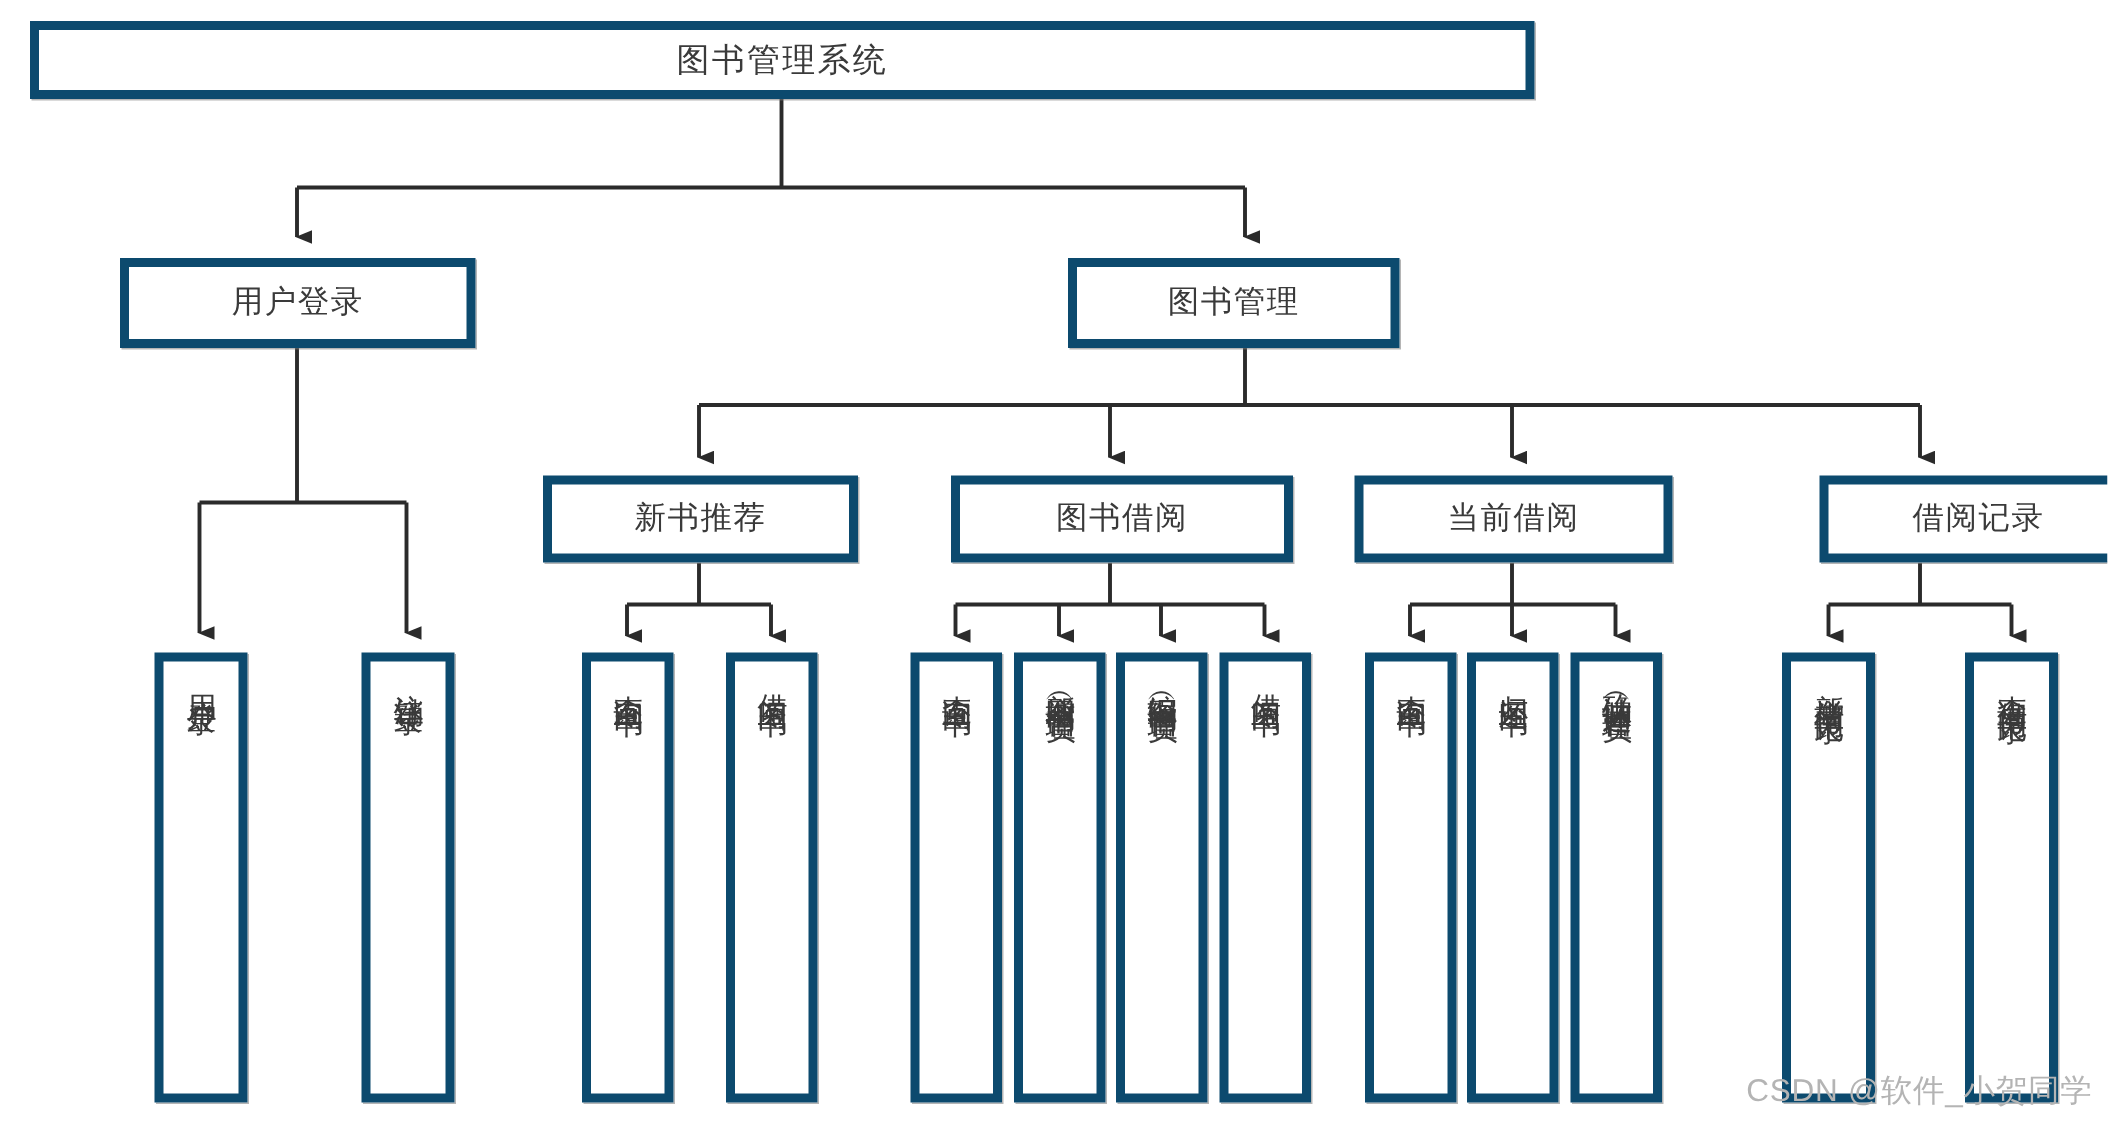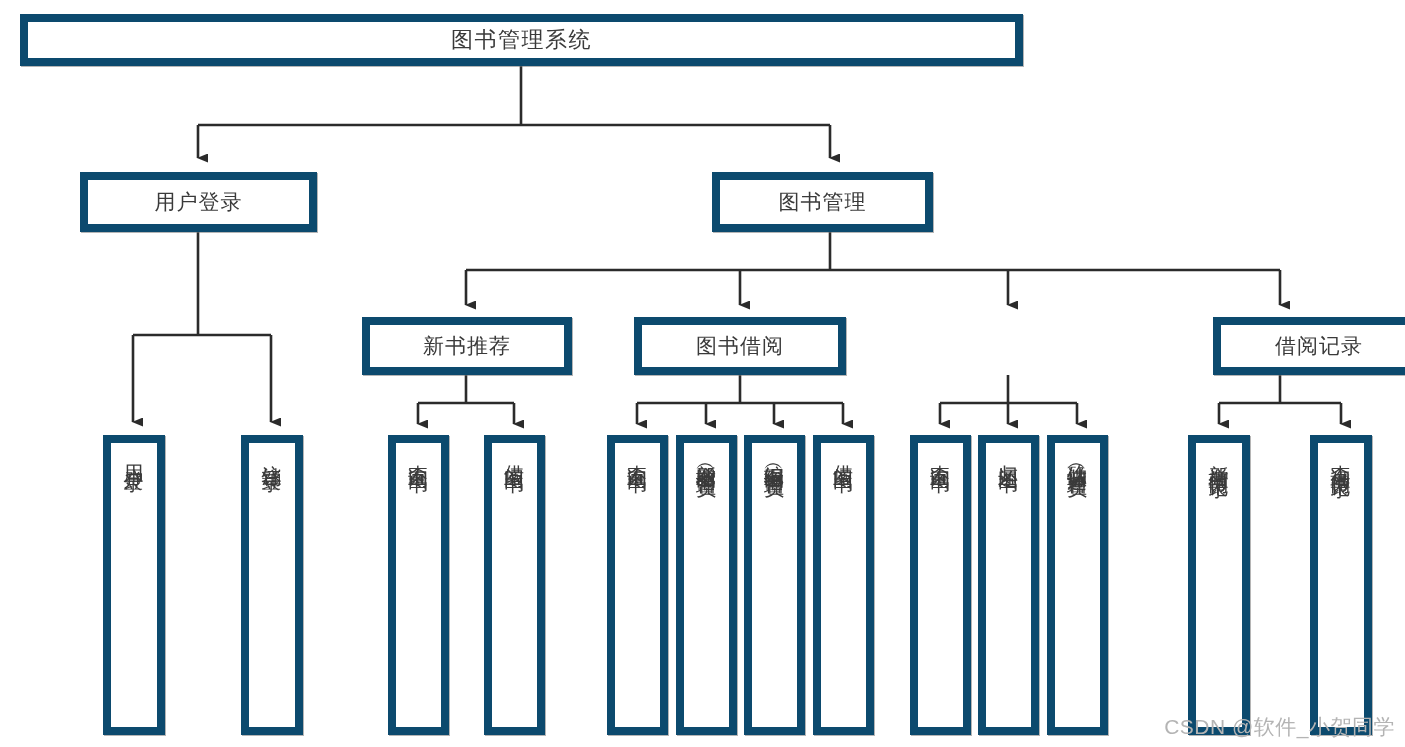--- a/index.html
+++ b/index.html
@@ -23,21 +23,21 @@
     left: 0;
     top: 0;
     width: 1405px;
     height: 747px;
     pointer-events: none;
   }
   .node {
     position: absolute;
     box-sizing: border-box;
     background: #ffffff;
-    border: 8px solid #0c4a6e;
+    border: 6px solid #0c4a6e;
     box-shadow: 1px 1px 0 0 rgba(120,120,120,0.55);
     display: flex;
     align-items: center;
     justify-content: center;
     color: #3a3a3a;
     z-index: 2;
   }
   .node-label {
     color: #3a3a3a;
     text-align: center;
@@ -142,22 +142,25 @@
   <div class="node horiz" style="left:80px; top:172px; width:237px; height:60px;">
     <span class="node-label">用户登录</span>
   </div>
   <div class="node horiz" style="left:712px; top:172px; width:221px; height:60px;">
     <span class="node-label">图书管理</span>
   </div>
 
   <div class="node horiz" style="left:362px; top:317px; width:210px; height:58px;">
     <span class="node-label">新书推荐</span>
   </div>
-  <div class="node horiz" style="left:634px; top:317px; width:212px; height:58px;">
+  <div class="node horiz" style="left:634px; top:317px; width:228px; height:58px;">
     <span class="node-label">图书借阅</span>
+  </div>
+  <div class="node horiz" style="left:903px; top:317px; width:212px; height:58px;">
+    <span class="node-label">当前借阅</span>
   </div>
   <div class="node horiz" style="left:1173px; top:317px; width:212px; height:58px;margin-left:40px;">
     <span class="node-label">借阅记录</span>
   </div>
 
   <div class="node vert" style="left:103px; top:435px; width:62px; height:300px;">
     <span class="node-label">用户登录</span>
   </div>
   <div class="node vert" style="left:241px; top:435px; width:62px; height:300px;">
     <span class="node-label">注销登录</span>

